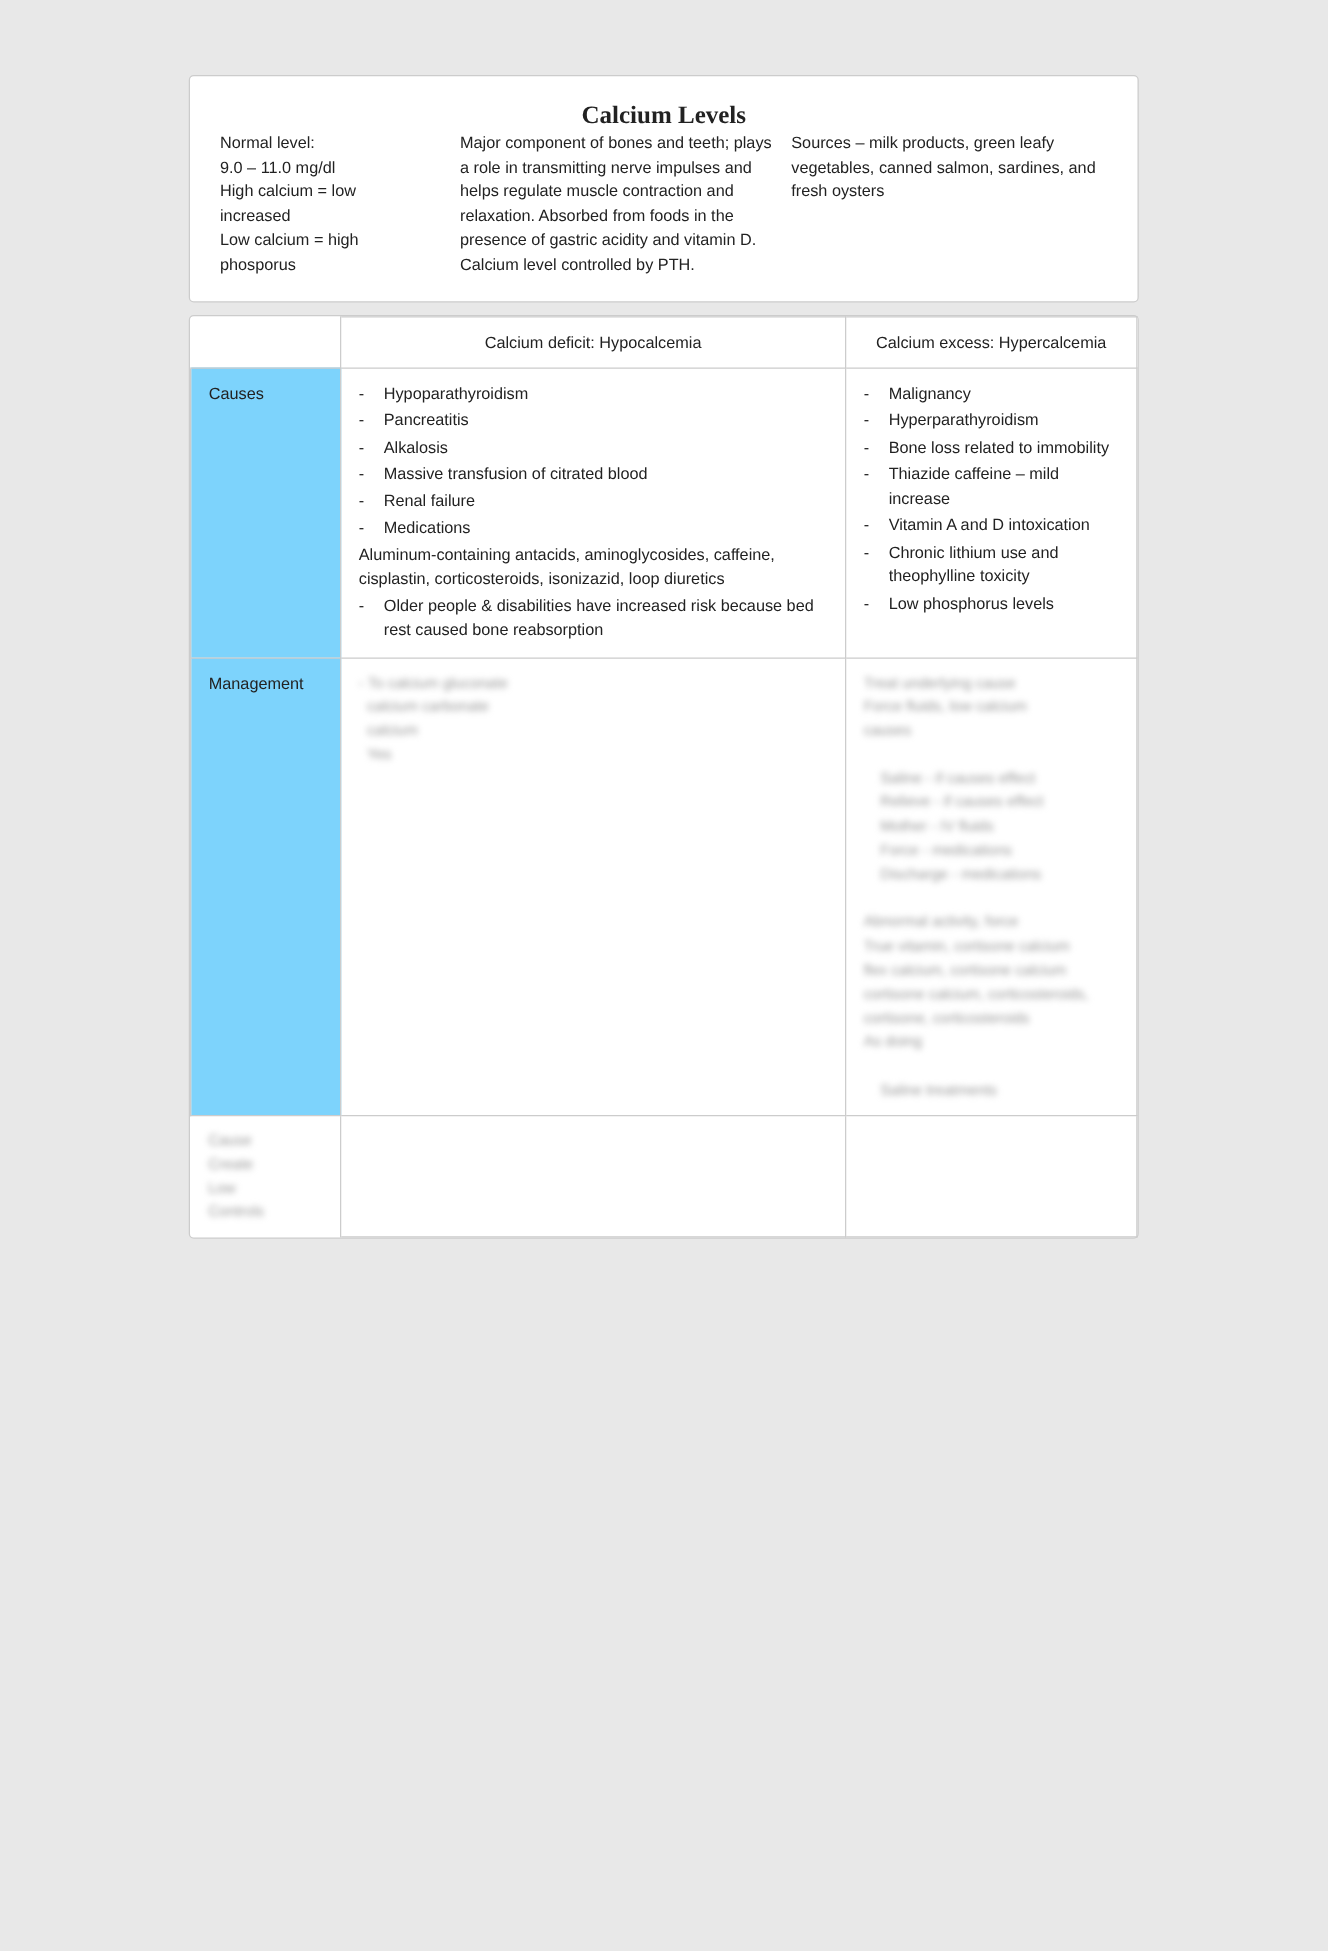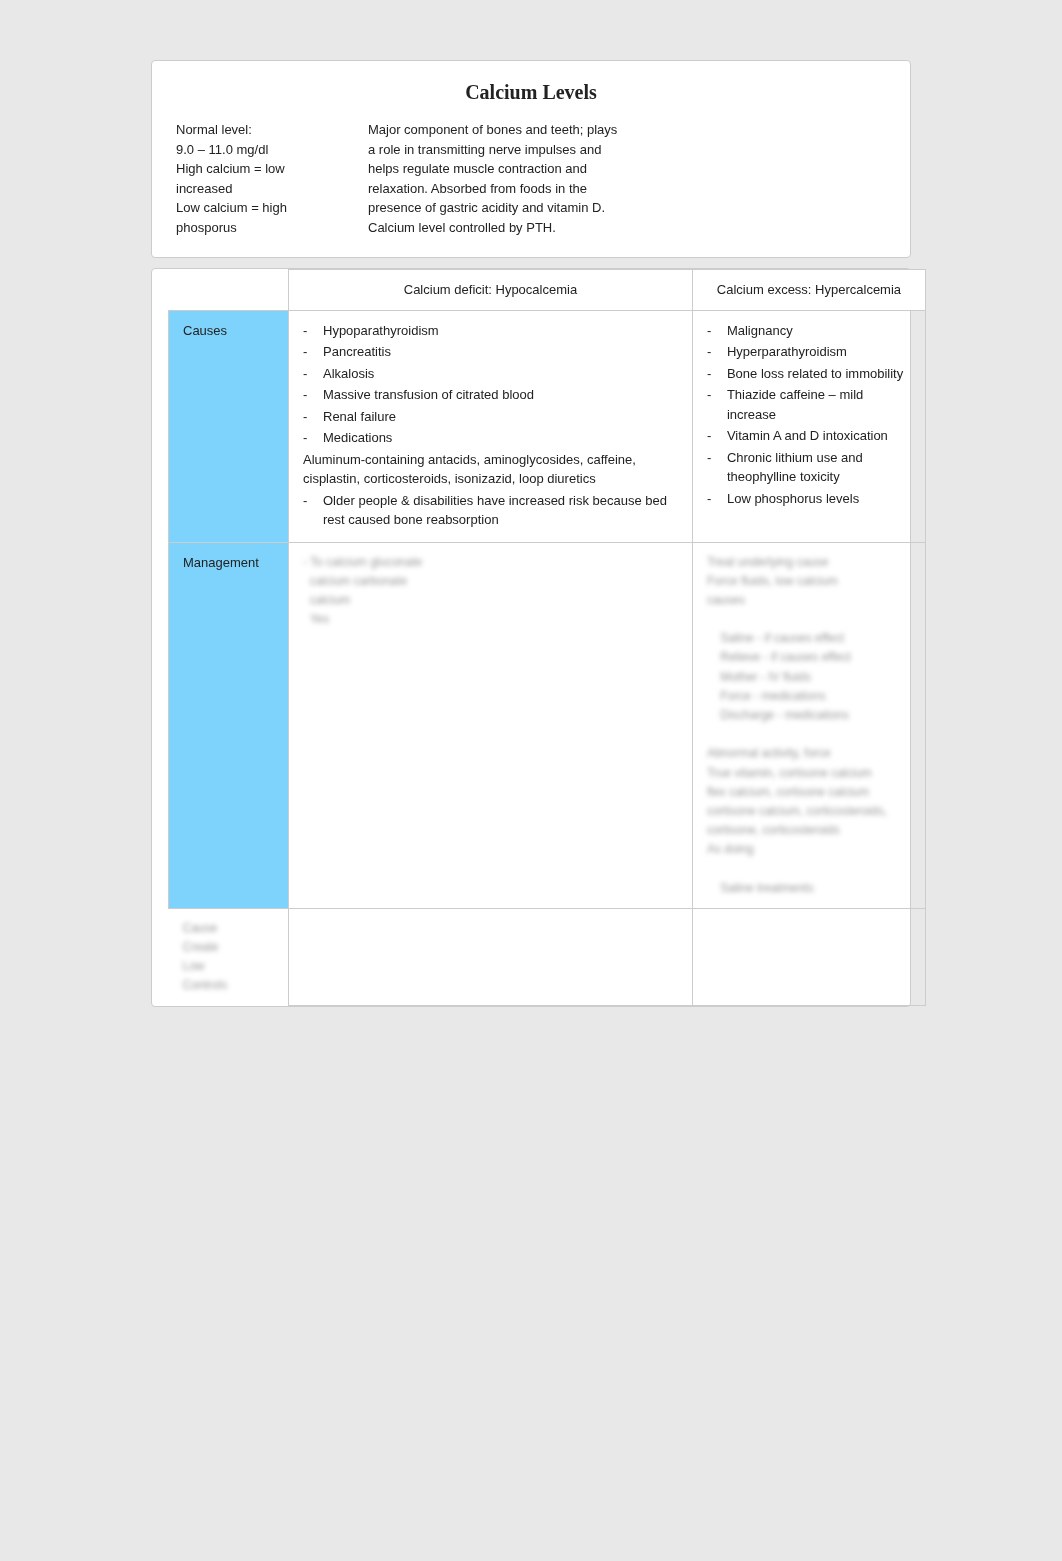--- a/index.html
+++ b/index.html
@@ -25,41 +25,40 @@
       background: #fff;
       border: 1px solid #ccc;
       border-radius: 4px;
       padding: 20px 24px;
     }
     .card-title {
       text-align: center;
       font-size: 20px;
       font-weight: bold;
       font-family: Georgia, serif;
-      margin-bottom: 16px;
+      margin-bottom: 0;
     }
     .top-grid {
       display: grid;
       grid-template-columns: 180px 1fr 1fr;
       gap: 12px;
     }
     .top-col {
       font-size: 13px;
       line-height: 1.5;
     }
     
     .table-card {
       background: #fff;
       border: 1px solid #ccc;
       border-radius: 4px;
     }
     .table-inner {
       width: 100%;
       border-collapse: collapse;
-      margin-left: 16px;
     }
     .table-inner th, .table-inner td {
       border: 1px solid #ccc;
       padding: 10px 14px;
       vertical-align: top;
       font-size: 13px;
       line-height: 1.5;
     }
     .table-inner th {
       font-weight: normal;
@@ -102,20 +101,21 @@
     <div class="top-grid">
       <div class="top-col">
         <div>Normal level:</div>
         <div>9.0 – 11.0 mg/dl</div>
         <div>High calcium = low</div>
         <div>increased</div>
         <div>Low calcium = high</div>
         <div>phosporus</div>
       </div>
       <div class="top-col">Major component of bones and teeth; plays a role in transmitting nerve impulses and helps regulate muscle contraction and relaxation. Absorbed from foods in the presence of gastric acidity and vitamin D. Calcium level controlled by PTH.</div>
+      <div class="top-col">Sources – milk products, green leafy vegetables, canned salmon, sardines, and fresh oysters</div>
     </div>
   </div>
 
   <div class="table-card">
     <table class="table-inner">
       <thead>
         <tr>
           <th style="width:120px; border-left:none; border-top:none;"></th>
           <th>Calcium deficit: Hypocalcemia</th>
           <th>Calcium excess: Hypercalcemia</th>

